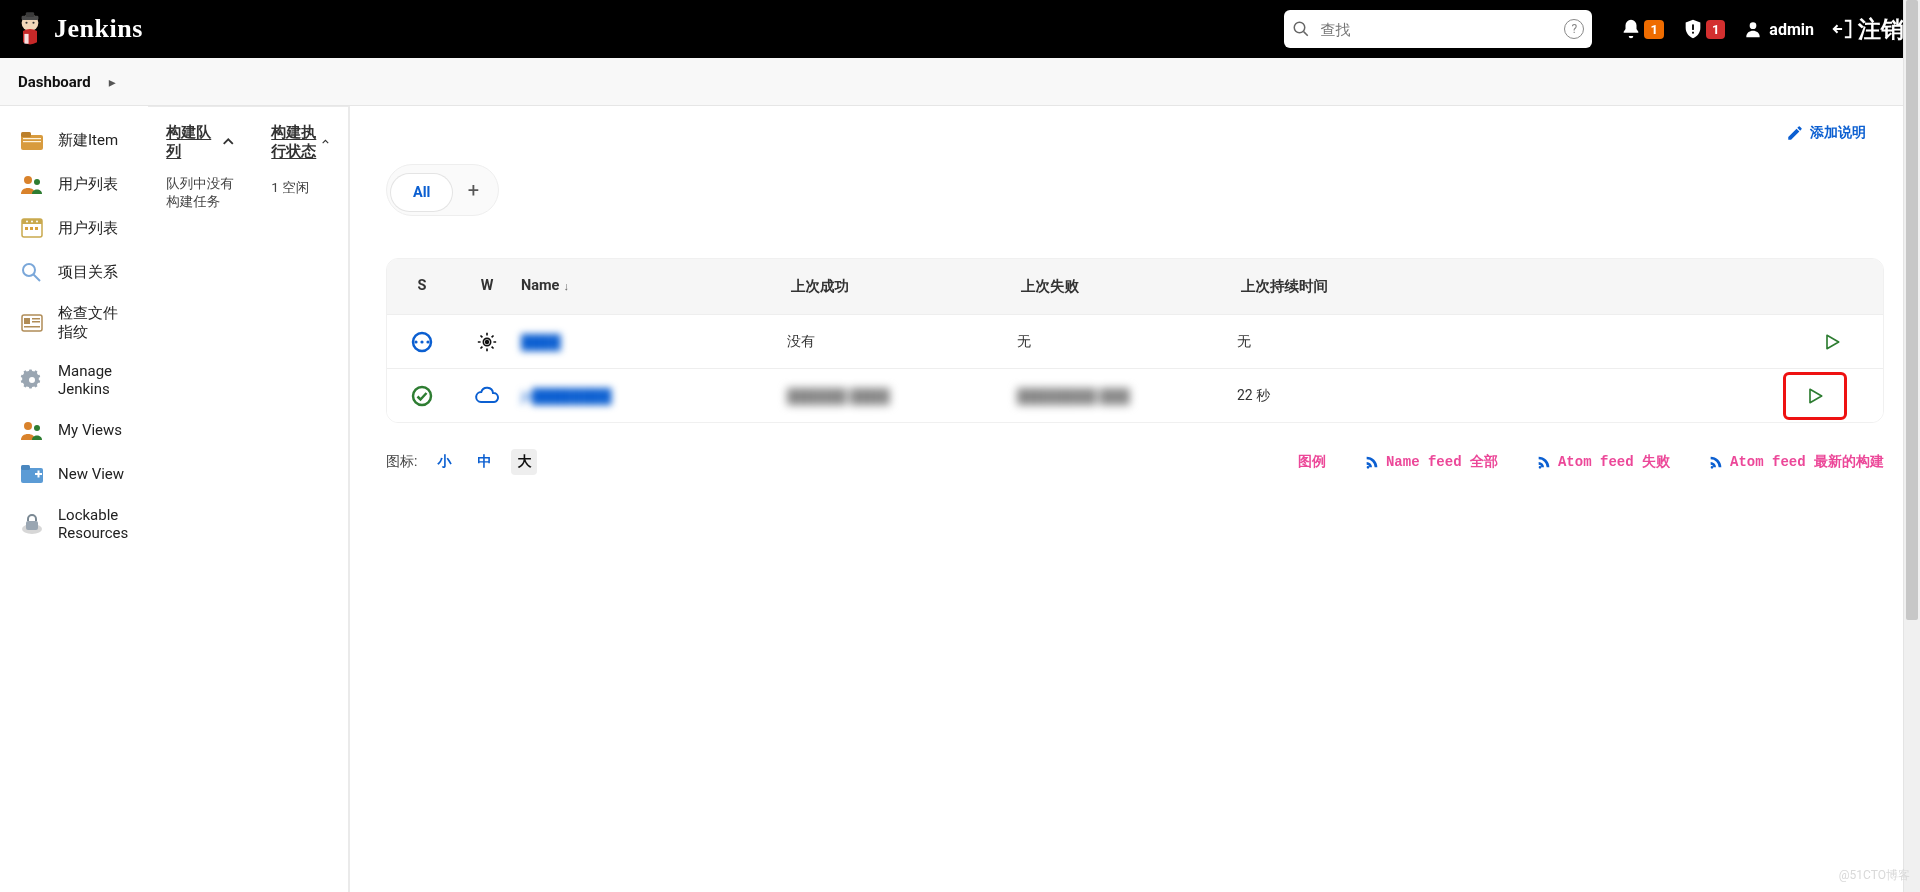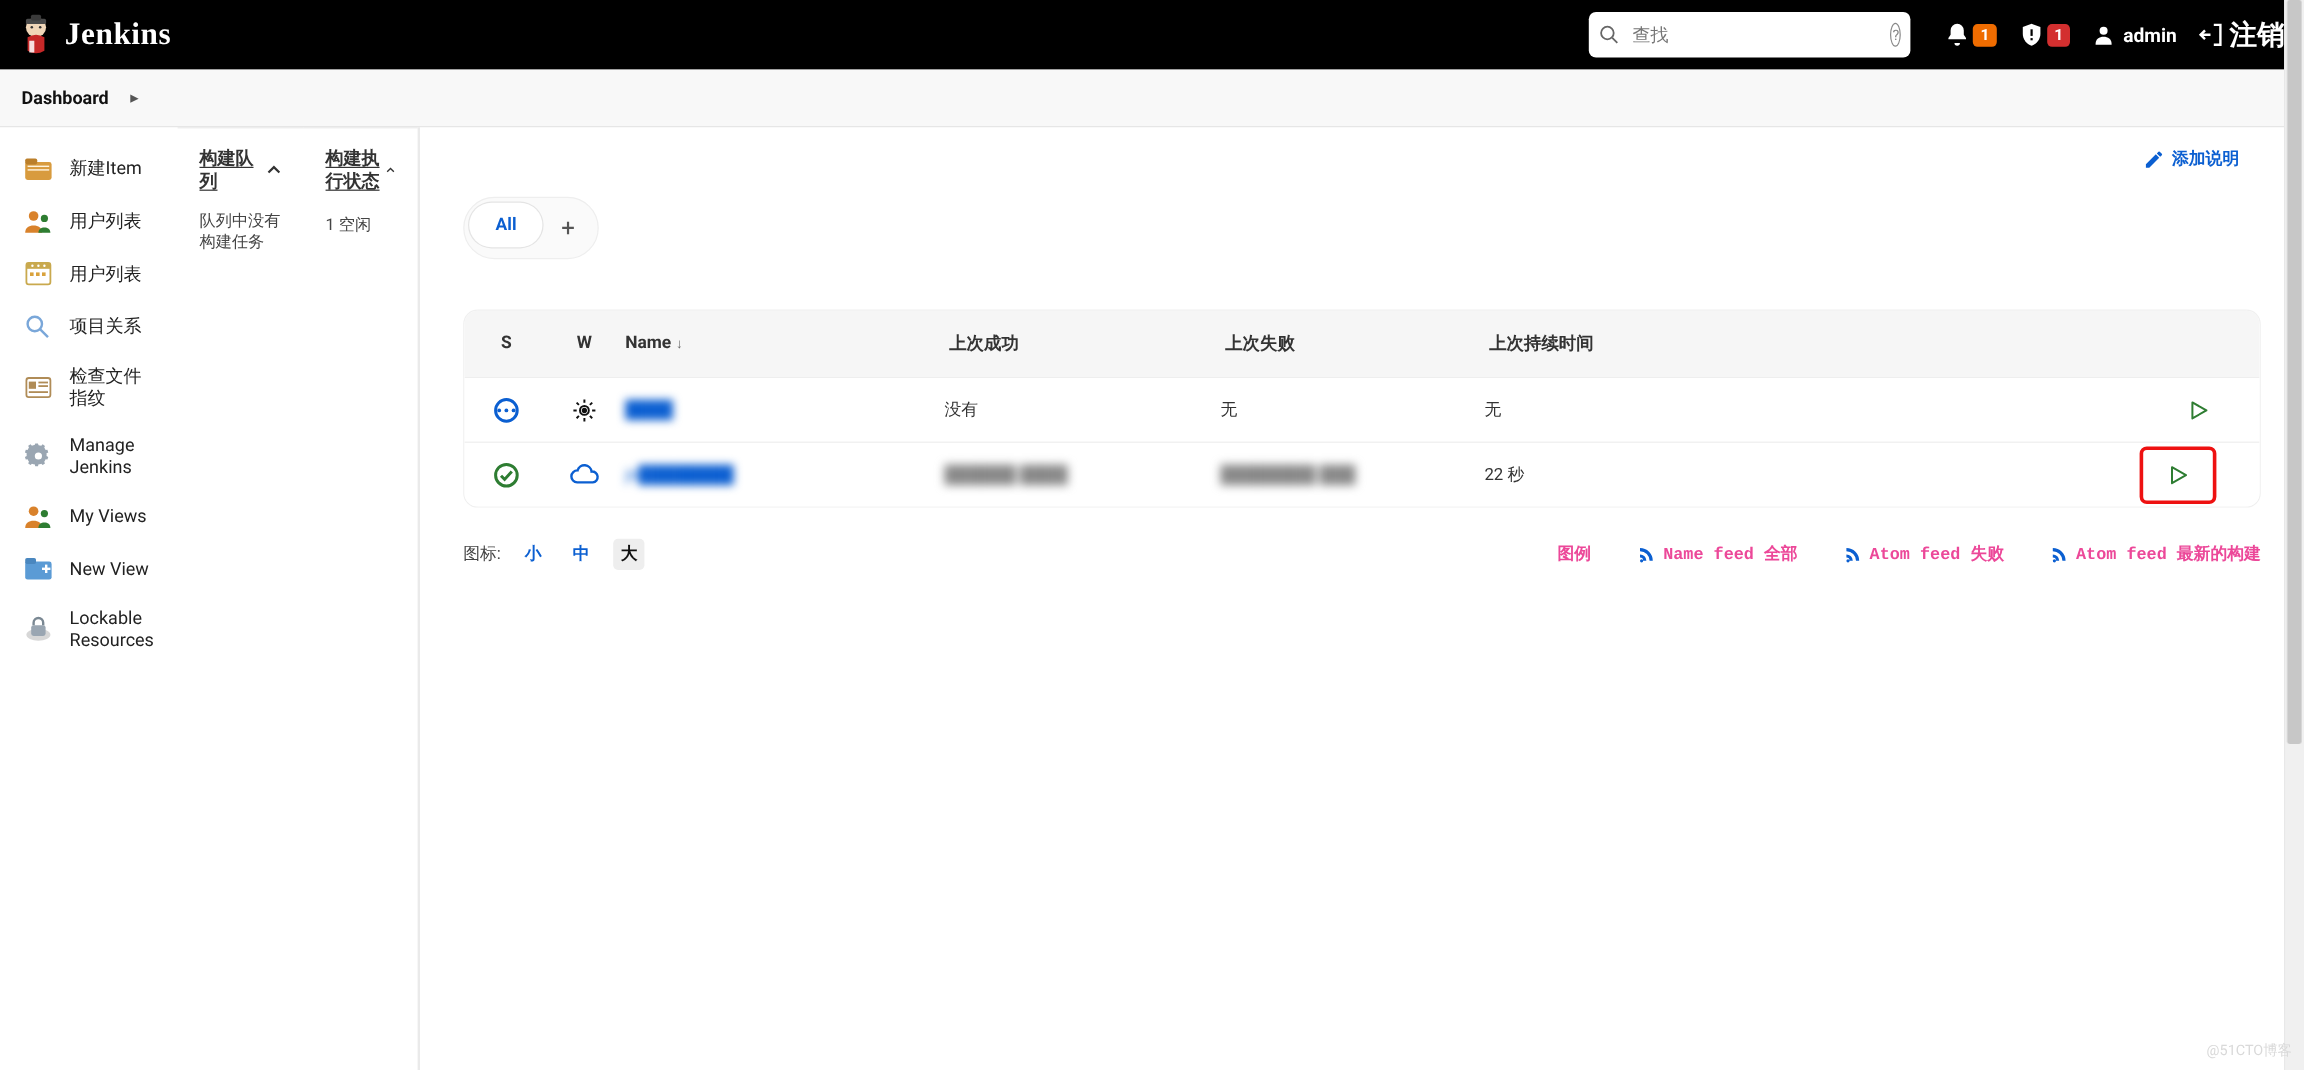--- a/index.html
+++ b/index.html
@@ -4,21 +4,21 @@
 <style>
 * { box-sizing: border-box; margin: 0; padding: 0; }
 body { font-family: -apple-system, BlinkMacSystemFont, "Segoe UI", Roboto, sans-serif; font-size: 14px; color: #333; background: #fff; }
 
 
 .topbar { background: #000; height: 58px; display: flex; align-items: center; padding: 0 16px; color: #fff; }
 .logo-wrap { display: flex; align-items: center; gap: 10px; }
 .logo-img { width: 28px; height: 36px; }
 .logo-text { font-family: Georgia, 'Times New Roman', serif; font-size: 26px; font-weight: bold; letter-spacing: 0.5px; }
 .topbar-spacer { flex: 1; }
-.search-box { display: flex; align-items: center; background: #fff; border-radius: 6px; height: 38px; width: 268px; padding: 0 8px; }
+.search-box { display: flex; align-items: center; background: #fff; border-radius: 6px; height: 38px; width: 308px; padding: 0 8px; }
 .search-box svg { flex-shrink: 0; }
 .search-box input { border: none; outline: none; flex: 1; padding: 0 10px; font-size: 15px; color: #333; background: transparent; }
 .help-circle { width: 20px; height: 20px; border: 1.5px solid #888; border-radius: 50%; display: flex; align-items: center; justify-content: center; color: #888; font-size: 12px; margin-left: 6px; cursor: pointer; }
 .topbar-actions { display: flex; align-items: center; gap: 18px; margin-left: 28px; }
 .icon-badge { display: flex; align-items: center; gap: 2px; cursor: pointer; }
 .badge { background: #ef6c00; color: #fff; font-weight: bold; font-size: 13px; padding: 2px 6px; border-radius: 4px; min-width: 18px; text-align: center; }
 .badge.red { background: #d32f2f; }
 .user-link { display: flex; align-items: center; gap: 6px; color: #fff; font-weight: bold; font-size: 16px; cursor: pointer; }
 .logout-link { display: flex; align-items: center; gap: 4px; color: #fff; font-weight: bold; font-size: 23px; cursor: pointer; }
 
@@ -37,21 +37,21 @@
 .side-section { border-top: 1px solid #eaeaea; padding: 6px 0 4px; }
 .side-section-head { display: flex; align-items: center; justify-content: space-between; padding: 10px 18px; cursor: pointer; }
 .side-section-head .title { font-weight: bold; font-size: 15px; text-decoration: underline; text-underline-offset: 2px; }
 .side-section-body { padding: 4px 18px 14px; font-size: 13.5px; color: #444; }
 .exec-row { padding: 4px 0; }
 
 
 .main { flex: 1; padding: 22px 36px 61px; position: relative; }
 .add-desc { position: absolute; right: 54px; top: 18px; display: flex; align-items: center; gap: 6px; color: #0b5fd1; font-weight: bold; font-size: 14px; cursor: pointer; }
 
-.tabs { display: inline-flex; align-items: flex-start; background: #fafafa; border: 1px solid #eee; border-radius: 28px; padding: 4px; margin-top: 36px; }
+.tabs { display: inline-flex; align-items: flex-end; background: #fafafa; border: 1px solid #eee; border-radius: 28px; padding: 4px; margin-top: 36px; }
 .tab { padding: 10px 22px; border-radius: 24px; font-weight: bold; font-size: 14.5px; cursor: pointer; color: #555; }
 .tab.active { background: #fff; color: #0b5fd1; box-shadow: 0 0 0 1px #e4e4e4; }
 .tab-add { width: 42px; height: 42px; display: flex; align-items: center; justify-content: center; color: #555; font-size: 20px; cursor: pointer; }
 
 
 .jobs-table { margin-top: 42px; border-radius: 12px; overflow: hidden; border: 1px solid #f0f0f0; }
 .jobs-head { display: flex; background: #f6f6f6; font-weight: bold; font-size: 14.5px; }
 .jobs-row { display: flex; align-items: center; border-top: 1px solid #eee; background: #fff; min-height: 54px; }
 .col-s { width: 70px; display: flex; justify-content: center; }
 .col-w { width: 60px; display: flex; justify-content: center; }

